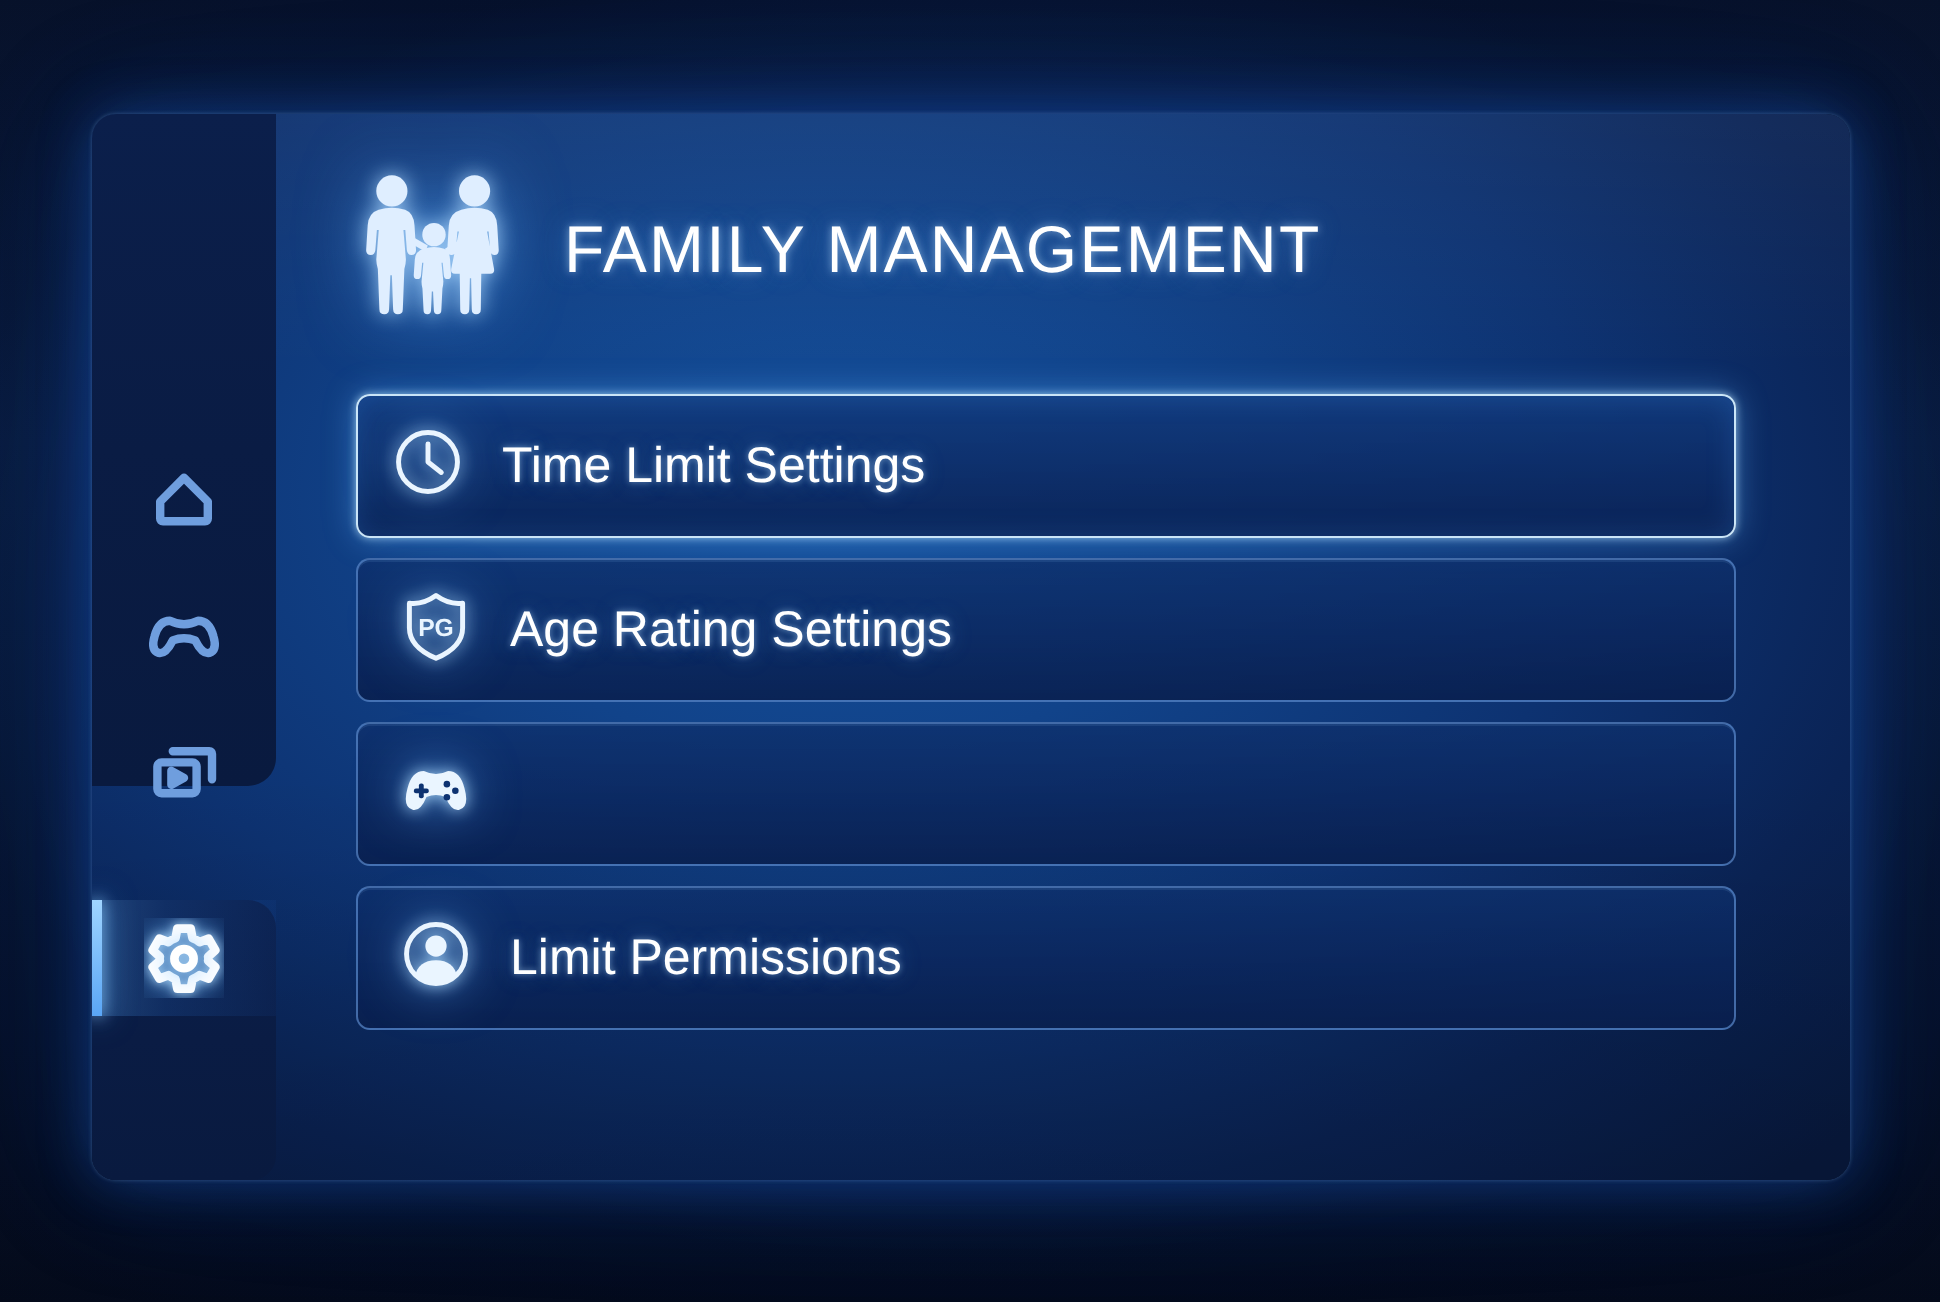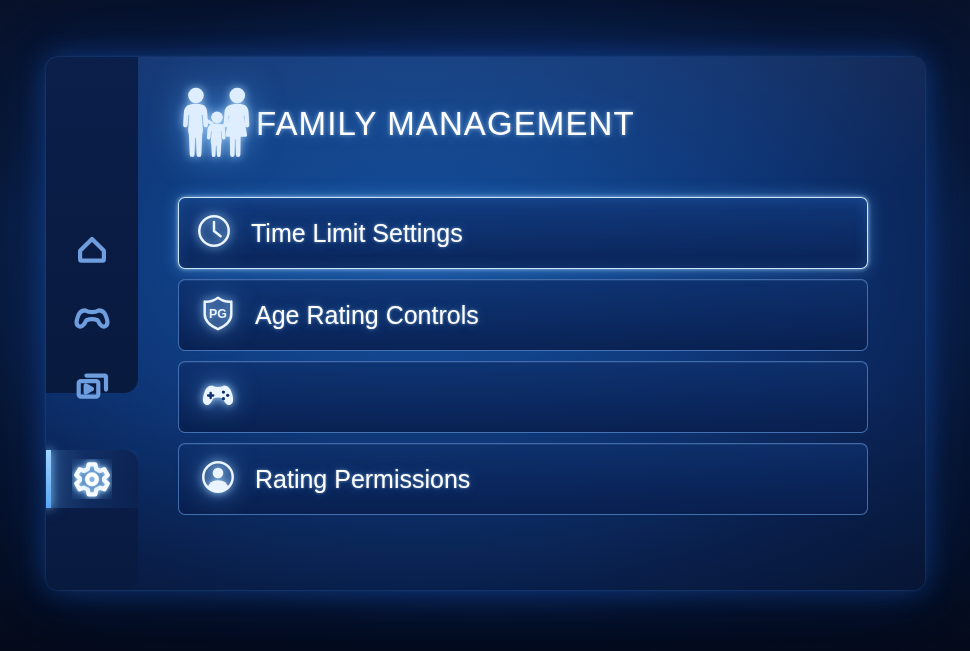--- a/index.html
+++ b/index.html
@@ -106,21 +106,21 @@
     filter:drop-shadow(0 0 4px rgba(185,225,255,0.95))
            drop-shadow(0 0 11px rgba(110,185,255,0.80));
   }
 
   
   #content { position:absolute; left:92px; top:0; right:0; bottom:0; z-index:2; }
 
   
   #header {
     position:absolute; left:40px; top:29px;
-    display:flex; align-items:center; 
+    display:flex; align-items:center; gap:26px;
   }
   #family-icon {
     filter:drop-shadow(0 0 5px rgba(170,215,255,0.85))
            drop-shadow(0 0 16px rgba(90,170,250,0.55));
   }
   #family-icon .fill { fill:#dfeeff; }
   #page-title {
     font-size:33px; letter-spacing:1.1px; font-weight:400;
     color:#ffffff;
     text-shadow:0 0 4px rgba(190,225,255,0.6), 0 0 14px rgba(90,165,245,0.45);
@@ -261,21 +261,21 @@
           <span class="mi-label">Time Limit Settings</span>
         </div>
 
         <div class="menu-item">
           <span class="mi-icon">
             <svg width="38" height="38" viewBox="0 0 40 40">
               <path class="s" d="M20 4 Q27 9 34 8 L34 21 Q34 31 20 37 Q6 31 6 21 L6 8 Q13 9 20 4 Z"></path>
               <text x="20" y="25" text-anchor="middle" fill="#eaf5ff" font-family="Liberation Sans, sans-serif" font-size="13" font-weight="bold">PG</text>
             </svg>
           </span>
-          <span class="mi-label">Age Rating Controls</span>
+          <span class="mi-label">Age Rating Settings</span>
         </div>
 
         <div class="menu-item">
           <span class="mi-icon">
             <svg width="38" height="38" viewBox="0 0 44 44">
               <path class="f" d="M15 11 Q22 14.5 29 11 Q36 11 38.5 21 Q41.5 32 35.5 33.5 Q31 34.5 27.5 26 Q22 23.8 16.5 26 Q13 34.5 8.5 33.5 Q2.5 32 5.5 21 Q8 11 15 11 Z"></path>
               <rect x="12.1" y="18.2" width="2.8" height="8.6" rx="1.2" fill="#0d3271"></rect>
               <rect x="9.2" y="21.1" width="8.6" height="2.8" rx="1.2" fill="#0d3271"></rect>
               <circle cx="28.3" cy="18.6" r="1.9" fill="#0d3271"></circle>
               <circle cx="33.2" cy="22.4" r="1.9" fill="#0d3271"></circle>
@@ -285,19 +285,19 @@
         </div>
 
         <div class="menu-item">
           <span class="mi-icon">
             <svg width="38" height="38" viewBox="0 0 40 40">
               <circle class="s" cx="20" cy="20" r="15.5"></circle>
               <circle class="f" cx="20" cy="15.8" r="5.6"></circle>
               <path class="f" d="M20 23.3 Q29.5 23.3 31.2 32.2 Q26.5 35.5 20 35.5 Q13.5 35.5 8.8 32.2 Q10.5 23.3 20 23.3 Z"></path>
             </svg>
           </span>
-          <span class="mi-label">Rating Permissions</span>
+          <span class="mi-label">Limit Permissions</span>
         </div>
 
       </div>
     </div>
   </div>
 </div>
 
 </body></html>

